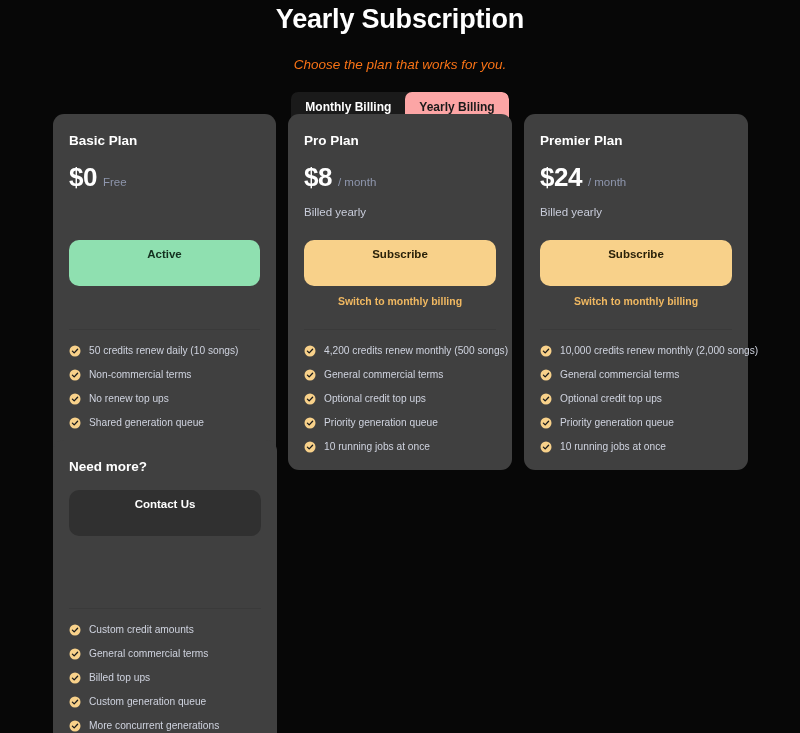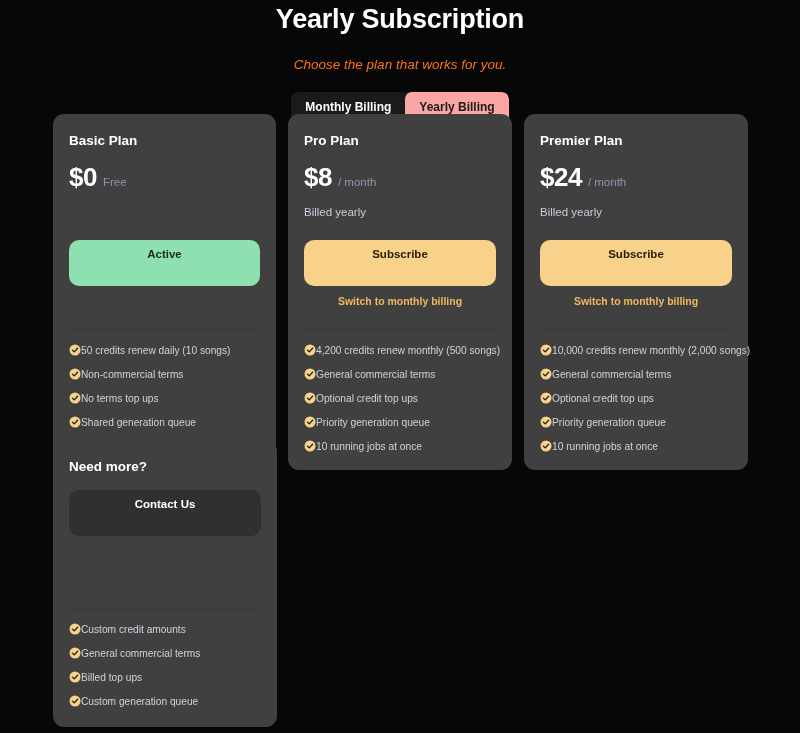--- a/index.html
+++ b/index.html
@@ -161,20 +161,22 @@
     margin-top: 21px;
   }
   .card.need-more .divider { margin-top: 72px; }
 
   .features {
     list-style: none;
     margin-top: 14px;
   }
   .feature {
     display: flex;
+    align-items: center;
+    gap: 8px;
     margin-bottom: 10px;
   }
   .feature:last-child { margin-bottom: 0; }
   .check-icon {
     flex: 0 0 auto;
     width: 12px;
     height: 12px;
     display: block;
   }
   .feature-text {
@@ -242,21 +244,21 @@
               <circle cx="12" cy="12" r="11" fill="#f8d18a"></circle>
               <path d="M6.8 12.3 L10.4 15.8 L17.2 8.6" fill="none" stroke="#1b1b1b" stroke-width="2.6" stroke-linecap="round" stroke-linejoin="round"></path>
             </svg>
             <span class="feature-text">Non-commercial terms</span>
           </li>
           <li class="feature">
             <svg class="check-icon" viewBox="0 0 24 24">
               <circle cx="12" cy="12" r="11" fill="#f8d18a"></circle>
               <path d="M6.8 12.3 L10.4 15.8 L17.2 8.6" fill="none" stroke="#1b1b1b" stroke-width="2.6" stroke-linecap="round" stroke-linejoin="round"></path>
             </svg>
-            <span class="feature-text">No terms top ups</span>
+            <span class="feature-text">No renew top ups</span>
           </li>
           <li class="feature">
             <svg class="check-icon" viewBox="0 0 24 24">
               <circle cx="12" cy="12" r="11" fill="#f8d18a"></circle>
               <path d="M6.8 12.3 L10.4 15.8 L17.2 8.6" fill="none" stroke="#1b1b1b" stroke-width="2.6" stroke-linecap="round" stroke-linejoin="round"></path>
             </svg>
             <span class="feature-text">Shared generation queue</span>
           </li>
           <li class="feature">
             <svg class="check-icon" viewBox="0 0 24 24">
@@ -398,17 +400,24 @@
             </svg>
             <span class="feature-text">Billed top ups</span>
           </li>
           <li class="feature">
             <svg class="check-icon" viewBox="0 0 24 24">
               <circle cx="12" cy="12" r="11" fill="#f8d18a"></circle>
               <path d="M6.8 12.3 L10.4 15.8 L17.2 8.6" fill="none" stroke="#1b1b1b" stroke-width="2.6" stroke-linecap="round" stroke-linejoin="round"></path>
             </svg>
             <span class="feature-text">Custom generation queue</span>
           </li>
+          <li class="feature">
+            <svg class="check-icon" viewBox="0 0 24 24">
+              <circle cx="12" cy="12" r="11" fill="#f8d18a"></circle>
+              <path d="M6.8 12.3 L10.4 15.8 L17.2 8.6" fill="none" stroke="#1b1b1b" stroke-width="2.6" stroke-linecap="round" stroke-linejoin="round"></path>
+            </svg>
+            <span class="feature-text">More concurrent generations</span>
+          </li>
         </ul>
     </div>
   </div>
 
 </div>
 
 </body></html>

